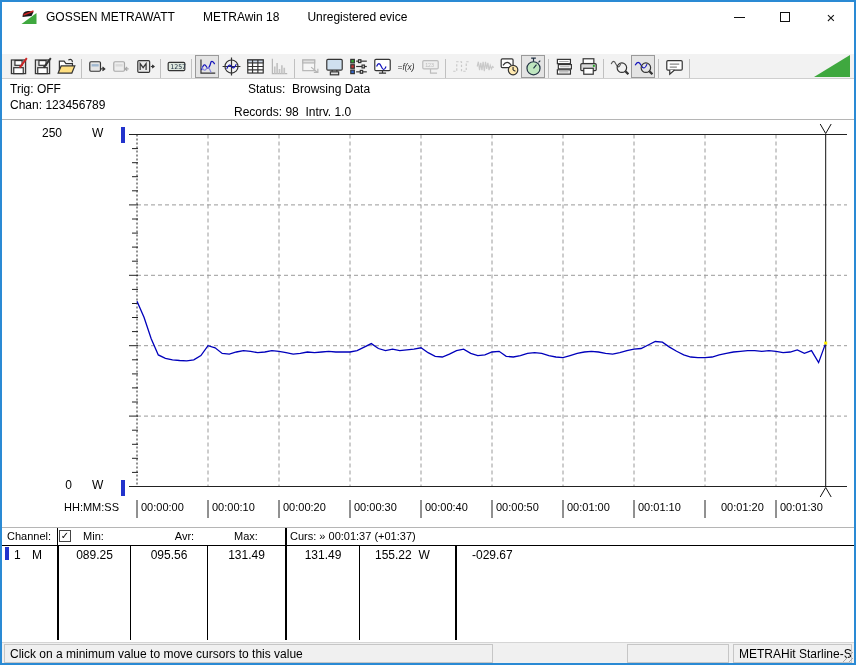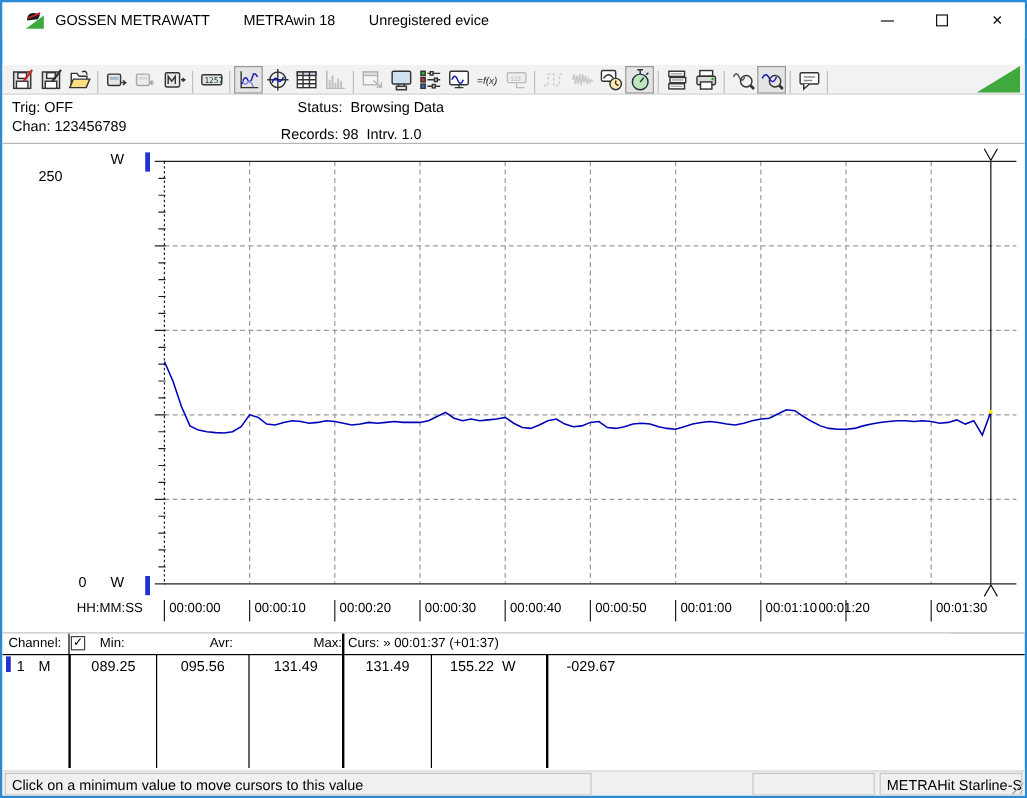--- a/index.html
+++ b/index.html
@@ -343,47 +343,47 @@
         <line x1="703.0" y1="379" x2="703.0" y2="397" class="axis"></line>
         <line x1="774.0" y1="379" x2="774.0" y2="397" class="axis"></line>
         <line x1="823.6999999999999" y1="13.5" x2="823.6999999999999" y2="365.5" class="cursor"></line>
         <path d="M818.2 3 L823.7 12.5 L829.2 3" fill="none" class="cursor"></path>
         <path d="M818.2 376 L823.7 366.5 L829.2 376" fill="none" class="cursor"></path>
         <polyline points="135.0,180.3 142.1,196.5 149.2,217.7 156.3,233.9 163.4,237.4 170.5,238.8 177.6,239.5 184.7,239.8 191.8,238.8 198.9,234.6 206.0,224.7 213.1,226.8 220.2,232.4 227.3,233.1 234.4,231.0 241.5,229.6 248.6,230.3 255.7,231.7 262.8,231.0 269.9,229.6 277.0,230.3 284.1,231.7 291.2,233.1 298.3,232.4 305.4,231.0 312.5,231.7 319.6,231.0 326.7,230.3 333.8,231.0 340.9,231.0 348.0,231.0 355.1,229.6 362.2,226.1 369.3,222.6 376.4,227.5 383.5,229.6 390.6,228.2 397.7,229.6 404.8,228.9 411.9,228.2 419.0,226.8 426.1,231.7 433.2,235.3 440.3,236.0 447.4,233.1 454.5,229.6 461.6,228.2 468.7,232.4 475.8,234.6 482.9,233.9 490.0,231.0 497.1,230.3 504.2,235.3 511.3,236.0 518.4,234.6 525.5,232.4 532.6,231.7 539.7,232.4 546.8,234.6 553.9,236.0 561.0,236.7 568.1,234.6 575.2,232.4 582.3,231.0 589.4,230.3 596.5,231.0 603.6,232.4 610.7,233.1 617.8,231.7 624.9,229.6 632.0,228.2 639.1,227.5 646.2,224.0 653.3,220.5 660.4,221.2 667.5,226.1 674.6,230.3 681.7,233.9 688.8,236.0 695.9,236.7 703.0,236.7 710.1,236.0 717.2,233.9 724.3,232.4 731.4,231.0 738.5,230.3 745.6,229.6 752.7,229.6 759.8,230.3 766.9,229.6 774.0,230.3 781.1,231.7 788.2,231.0 795.3,228.9 802.4,232.4 809.5,229.6 816.6,241.6 823.7,222.1" fill="none" class="curve"></polyline>
         <rect x="822.2" y="220.6" width="3" height="3" fill="#ffef00"></rect>
         <rect x="119" y="6" width="4" height="16" class="mark"></rect>
         <rect x="119" y="359" width="4" height="16" class="mark"></rect>
       </svg>
-    <div class="ylab" style="left:30px;top:20px;width:40px;text-align:left;">250</div>
+    <div class="ylab" style="left:30px;top:6px;width:40px;text-align:center;">250</div>
     <div class="ylab" style="left:90px;top:6px;">W</div>
     <div class="ylab" style="left:30px;top:358px;width:40px;text-align:right;">0</div>
     <div class="ylab" style="left:90px;top:358px;">W</div>
     <div class="xtick" style="left:62px;">HH:MM:SS</div>
     <div id="x-tick-labels">
         <div class="xtick" style="left: 139px;">00:00:00</div>
         <div class="xtick" style="left: 210px;">00:00:10</div>
         <div class="xtick" style="left: 281px;">00:00:20</div>
         <div class="xtick" style="left: 352px;">00:00:30</div>
         <div class="xtick" style="left: 423px;">00:00:40</div>
         <div class="xtick" style="left: 494px;">00:00:50</div>
         <div class="xtick" style="left: 565px;">00:01:00</div>
         <div class="xtick" style="left: 636px;">00:01:10</div>
-        <div class="xtick" style="left: 668px; padding-left: 12px;">00:01:20</div>
+        <div class="xtick" style="left: 707px; padding-left: 12px;">00:01:20</div>
         <div class="xtick" style="left: 778px;">00:01:30</div>
       </div>
   </div>
 
   <div class="tablearea">
     <div class="hline" style="left:0;top:17px;width:852px;"></div>
 
     <div class="th" style="left:5px;">Channel:</div>
     <div class="checkbox"><span>✓</span></div>
     <div class="th" style="left:55px;width:73px;text-align:center;">Min:</div>
     <div class="th" style="left:144px;width:77px;text-align:center;">Avr:</div>
-    <div class="th" style="left:205px;width:78px;text-align:right;">Max:</div>
+    <div class="th" style="left:205px;width:78px;text-align:center;">Max:</div>
     <div class="th" style="left:288px;">Curs: » 00:01:37 (+01:37)</div>
 
     <div class="vline" style="left:55px;top:0;height:17px;"></div>
     <div class="vline" style="left:283px;top:0;height:17px;width:2px;"></div>
     <div class="vline" style="left:55px;top:17px;height:95px;width:2px;"></div>
     <div class="vline" style="left:128px;top:17px;height:95px;"></div>
     <div class="vline" style="left:205px;top:17px;height:95px;"></div>
     <div class="vline" style="left:283px;top:17px;height:95px;width:2px;"></div>
     <div class="vline" style="left:357px;top:17px;height:95px;"></div>
     <div class="vline" style="left:453px;top:17px;height:95px;width:2px;"></div>

